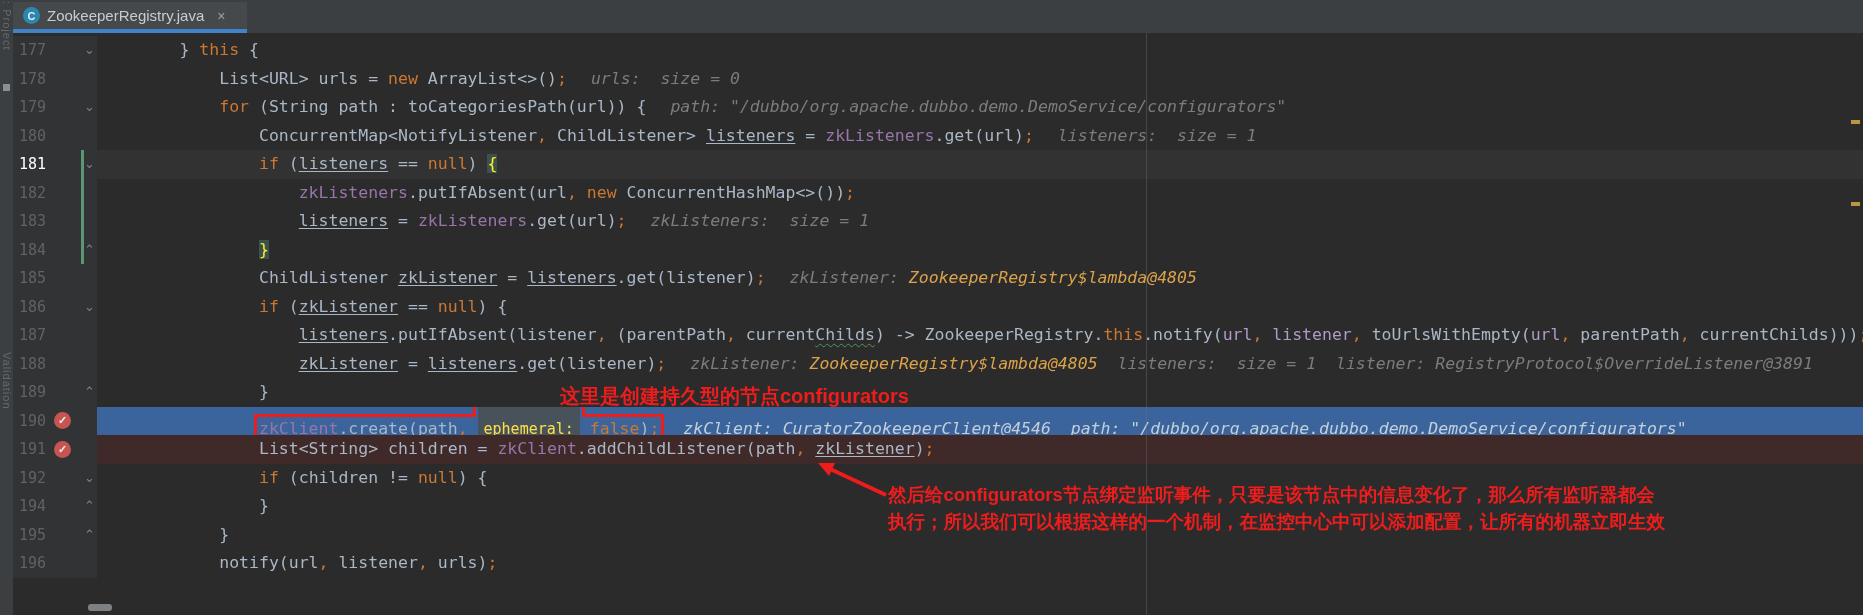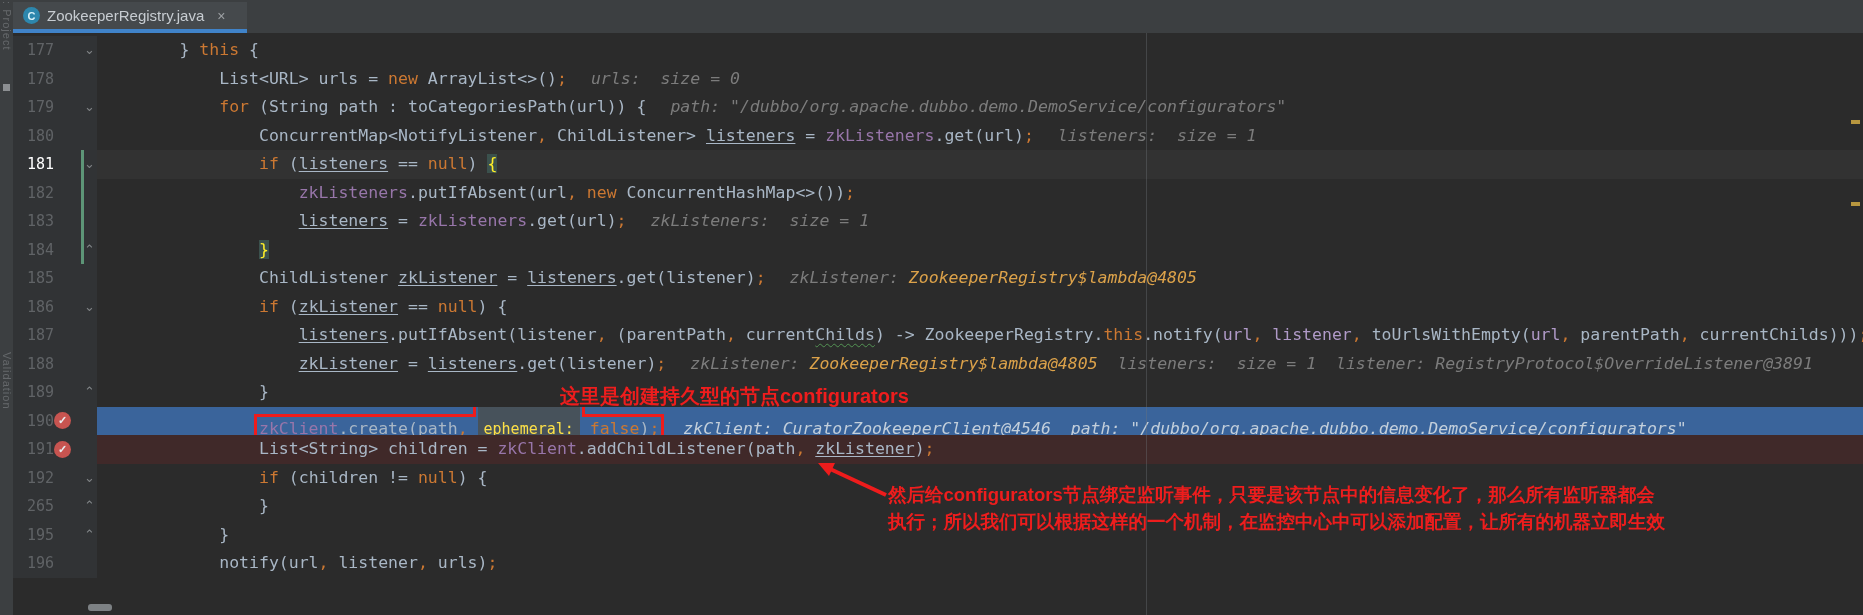--- a/index.html
+++ b/index.html
@@ -17,21 +17,21 @@
   
   .stripe{position:absolute;left:0;top:0;width:13px;height:615px;background:#3c3f41;overflow:hidden;}
   .vlabel{position:absolute;left:0;width:13px;writing-mode:vertical-rl;font-size:11px;
           color:#65686b;letter-spacing:1px;white-space:nowrap;}
   .sq-ico{position:absolute;left:3px;top:84px;width:7px;height:7px;background:#8c8f92;}
   
   .editor{position:absolute;left:13px;top:33px;right:0;bottom:0;background:#2b2b2b;overflow:hidden;}
   .rows{position:relative;padding-top:3px;z-index:1;}
   .row{display:flex;height:28.5px;}
   .gut{position:relative;flex:0 0 84px;background:#313335;}
-  .num{position:absolute;left:8px;top:0;width:33px;text-align:right;color:#606366;
+  .num{position:absolute;left:0;top:0;width:33px;text-align:right;color:#606366;
        font-family:"DejaVu Sans Mono",monospace;font-size:15px;line-height:28.5px;}
   .row-c .num{color:#ffffff;}
   .fold{position:absolute;right:1px;top:0;width:13px;text-align:center;color:#7f8385;
         font-size:13px;line-height:28.5px;}
   .bp{position:absolute;left:41px;top:5.5px;width:17px;height:17px;border-radius:50%;
       background:#c75450;color:#e8ecef;font-size:11px;line-height:17px;text-align:center;font-weight:bold;}
   .codeline{flex:1;position:relative;white-space:pre;font-family:"DejaVu Sans Mono",monospace;
             font-size:16.5px;line-height:28.5px;padding-left:3px;overflow:hidden;}
   .row-c .codeline{background:#323232;}
   .row-s .codeline{background:#3a649b;}
@@ -181,21 +181,21 @@
         </div>
         <div class="row row-n">
           <div class="gut">
             <span class="num">192</span>
             <span class="fold">⌄</span>
           </div>
           <div class="codeline"><span class="d">                </span><span class="tk k">if</span><span class="tk d"> (children != </span><span class="tk k">null</span><span class="tk d">) {</span></div>
         </div>
         <div class="row row-n">
           <div class="gut">
-            <span class="num">265</span>
+            <span class="num">194</span>
             <span class="fold">⌃</span>
           </div>
           <div class="codeline"><span class="d">                </span><span class="tk d">}</span></div>
         </div>
         <div class="row row-n">
           <div class="gut">
             <span class="num">195</span>
             <span class="fold">⌃</span>
           </div>
           <div class="codeline"><span class="d">            </span><span class="tk d">}</span></div>

